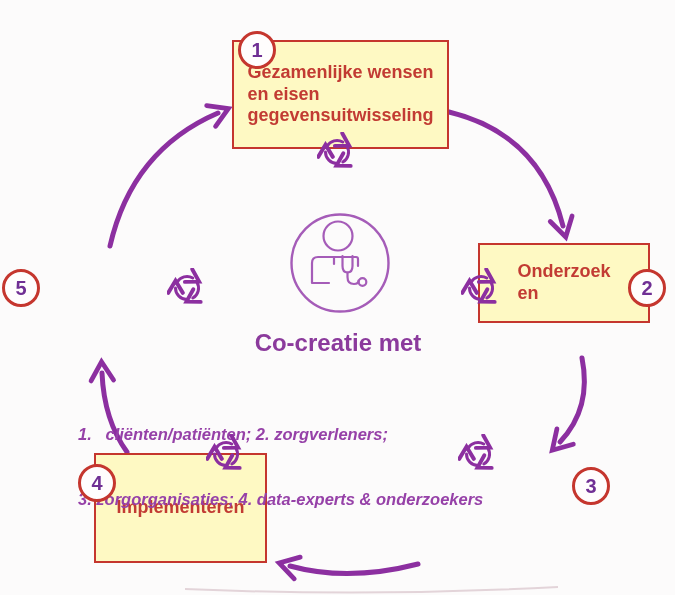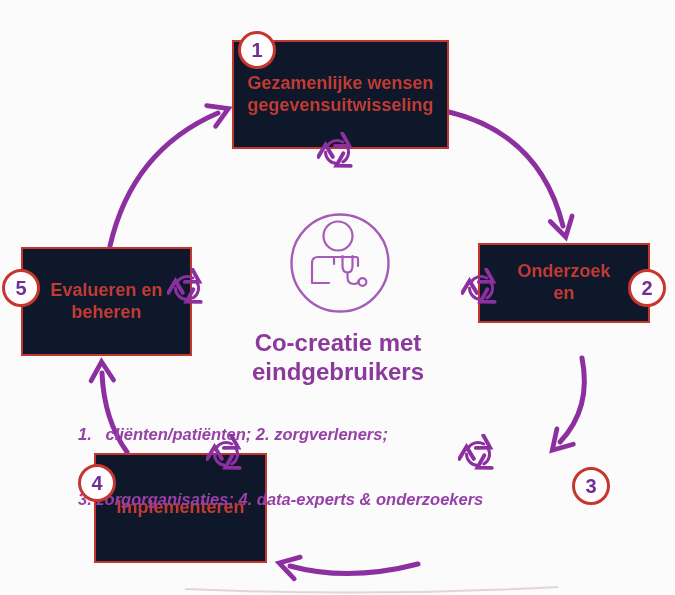--- a/index.html
+++ b/index.html
@@ -13,23 +13,23 @@
     --bg:#fcfbfb;
   }
   html,body{margin:0;padding:0;}
   body{background:#ffffff;font-family:"Liberation Sans", sans-serif;}
   .stage{
     position:relative;width:675px;height:595px;background:var(--bg);
     overflow:hidden;
   }
   .layer{position:absolute;left:0;top:0;}
   .box{
-    position:absolute;border:2px solid var(--red);background:#0f172a;
+    position:absolute;border:2px solid var(--red);background:#fef9c3;
     display:flex;align-items:center;justify-content:center;
-    text-align:center;color:var(--text-red);
+    color:var(--text-red);
     font-size:18px;font-weight:600;line-height:1.22;box-sizing:border-box;
     z-index:2;
   }
   .box .line{display:block;}
   .box1{left:232px;top:40px;width:217px;height:109px;}
   .box2{left:478px;top:243px;width:172px;height:80px;}
   .box3{left:417px;top:453px;width:177px;height:110px;}
   .box4{left:94px;top:453px;width:173px;height:110px;}
   .box5{left:21px;top:247px;width:171px;height:109px;}
   .numcircle{
@@ -83,44 +83,39 @@
     <path d="M 449,112 Q 540,134 563,226" fill="none" stroke="#8c2fa0" stroke-width="5" stroke-linecap="round" marker-end="url(#chev)"></path>
     <path d="M 582,358 Q 592,408 560,442" fill="none" stroke="#8c2fa0" stroke-width="5" stroke-linecap="round" marker-end="url(#chev)"></path>
     <path d="M 418,564 Q 348,582 290,566" fill="none" stroke="#8c2fa0" stroke-width="5" stroke-linecap="round" marker-end="url(#chev)"></path>
     <path d="M 127,452 Q 104,420 102,373" fill="none" stroke="#8c2fa0" stroke-width="5" stroke-linecap="round" marker-end="url(#chev)"></path>
     <path d="M 185,589 Q 372,597 558,587" fill="none" stroke="#e3d4d9" stroke-width="2"></path>
   </svg>
 
   <div class="box box1">
     <div>
       <span class="line">Gezamenlijke wensen</span>
+      <span class="line">en eisen</span>
       <span class="line">gegevensuitwisseling</span>
     </div>
   </div>
 
   <div class="box box2">
     <div>
       <span class="line">Onderzoek</span>
       <span class="line">en</span>
     </div>
   </div>
 
 
   <div class="box box4">
     <div>
       <span class="line">Implementeren</span>
     </div>
   </div>
 
-  <div class="box box5">
-    <div>
-      <span class="line">Evalueren en</span>
-      <span class="line">beheren</span>
-    </div>
-  </div>
 
   <div class="numcircle c1">
       <span>1</span>
     </div>
   <div class="numcircle c2">
       <span>2</span>
     </div>
   <div class="numcircle c3">
       <span>3</span>
     </div>
@@ -152,21 +147,20 @@
     <circle cx="50" cy="25" r="14.5" fill="none" stroke="#a55cb8" stroke-width="2.2"></circle>
     <path d="M 41,72 L 24,72 L 24,52 Q 24,46 30,46 L 68,46 Q 70,46 70,48 L 70,55" fill="none" stroke="#a55cb8" stroke-width="2.2" stroke-linejoin="round" stroke-linecap="round"></path>
     <path d="M 46,46 L 46,53" fill="none" stroke="#a55cb8" stroke-width="2.2" stroke-linecap="round"></path>
     <path d="M 54.5,45 L 54.5,55 Q 54.5,61.5 59.5,61.5 Q 64.5,61.5 64.5,55 L 64.5,45" fill="none" stroke="#a55cb8" stroke-width="2.2" stroke-linecap="round"></path>
     <path d="M 59.5,61.5 L 59.5,66 Q 59.5,73 66,73 Q 70.5,73 70.5,69.5" fill="none" stroke="#a55cb8" stroke-width="2.2" stroke-linecap="round"></path>
     <circle cx="74.5" cy="71" r="3.8" fill="none" stroke="#a55cb8" stroke-width="2.2"></circle>
   </svg>
 
   <div class="center-title">
     <div>Co-creatie met</div>
-    <div>eindgebruikers</div>
   </div>
 
   <div class="legend">
     <div>1.   cliënten/patiënten; 2. zorgverleners;</div>
     <div>3. zorgorganisaties; 4. data-experts &amp; onderzoekers</div>
   </div>
 
 </div>
 
 </body></html>

